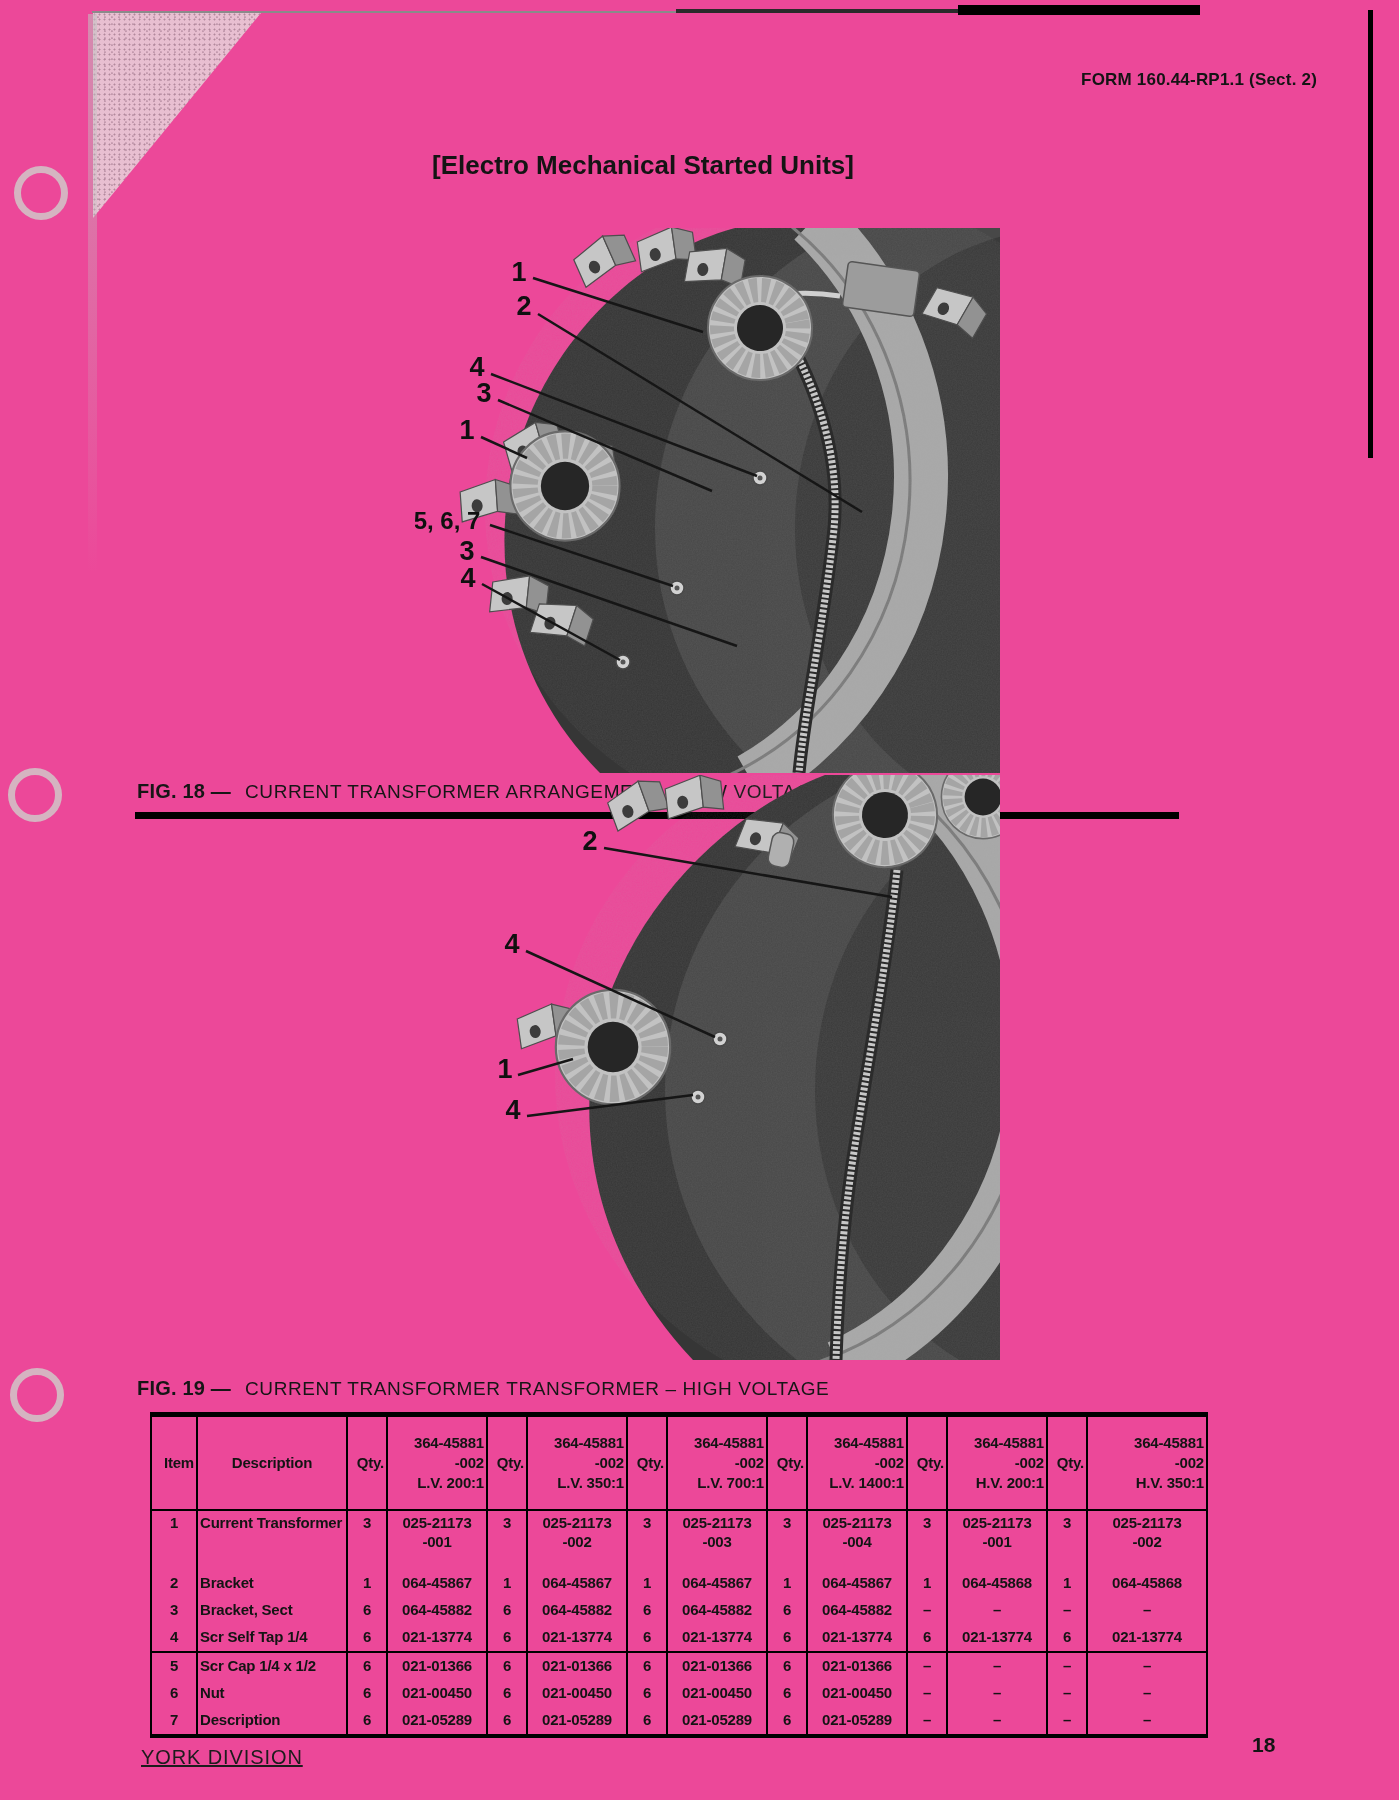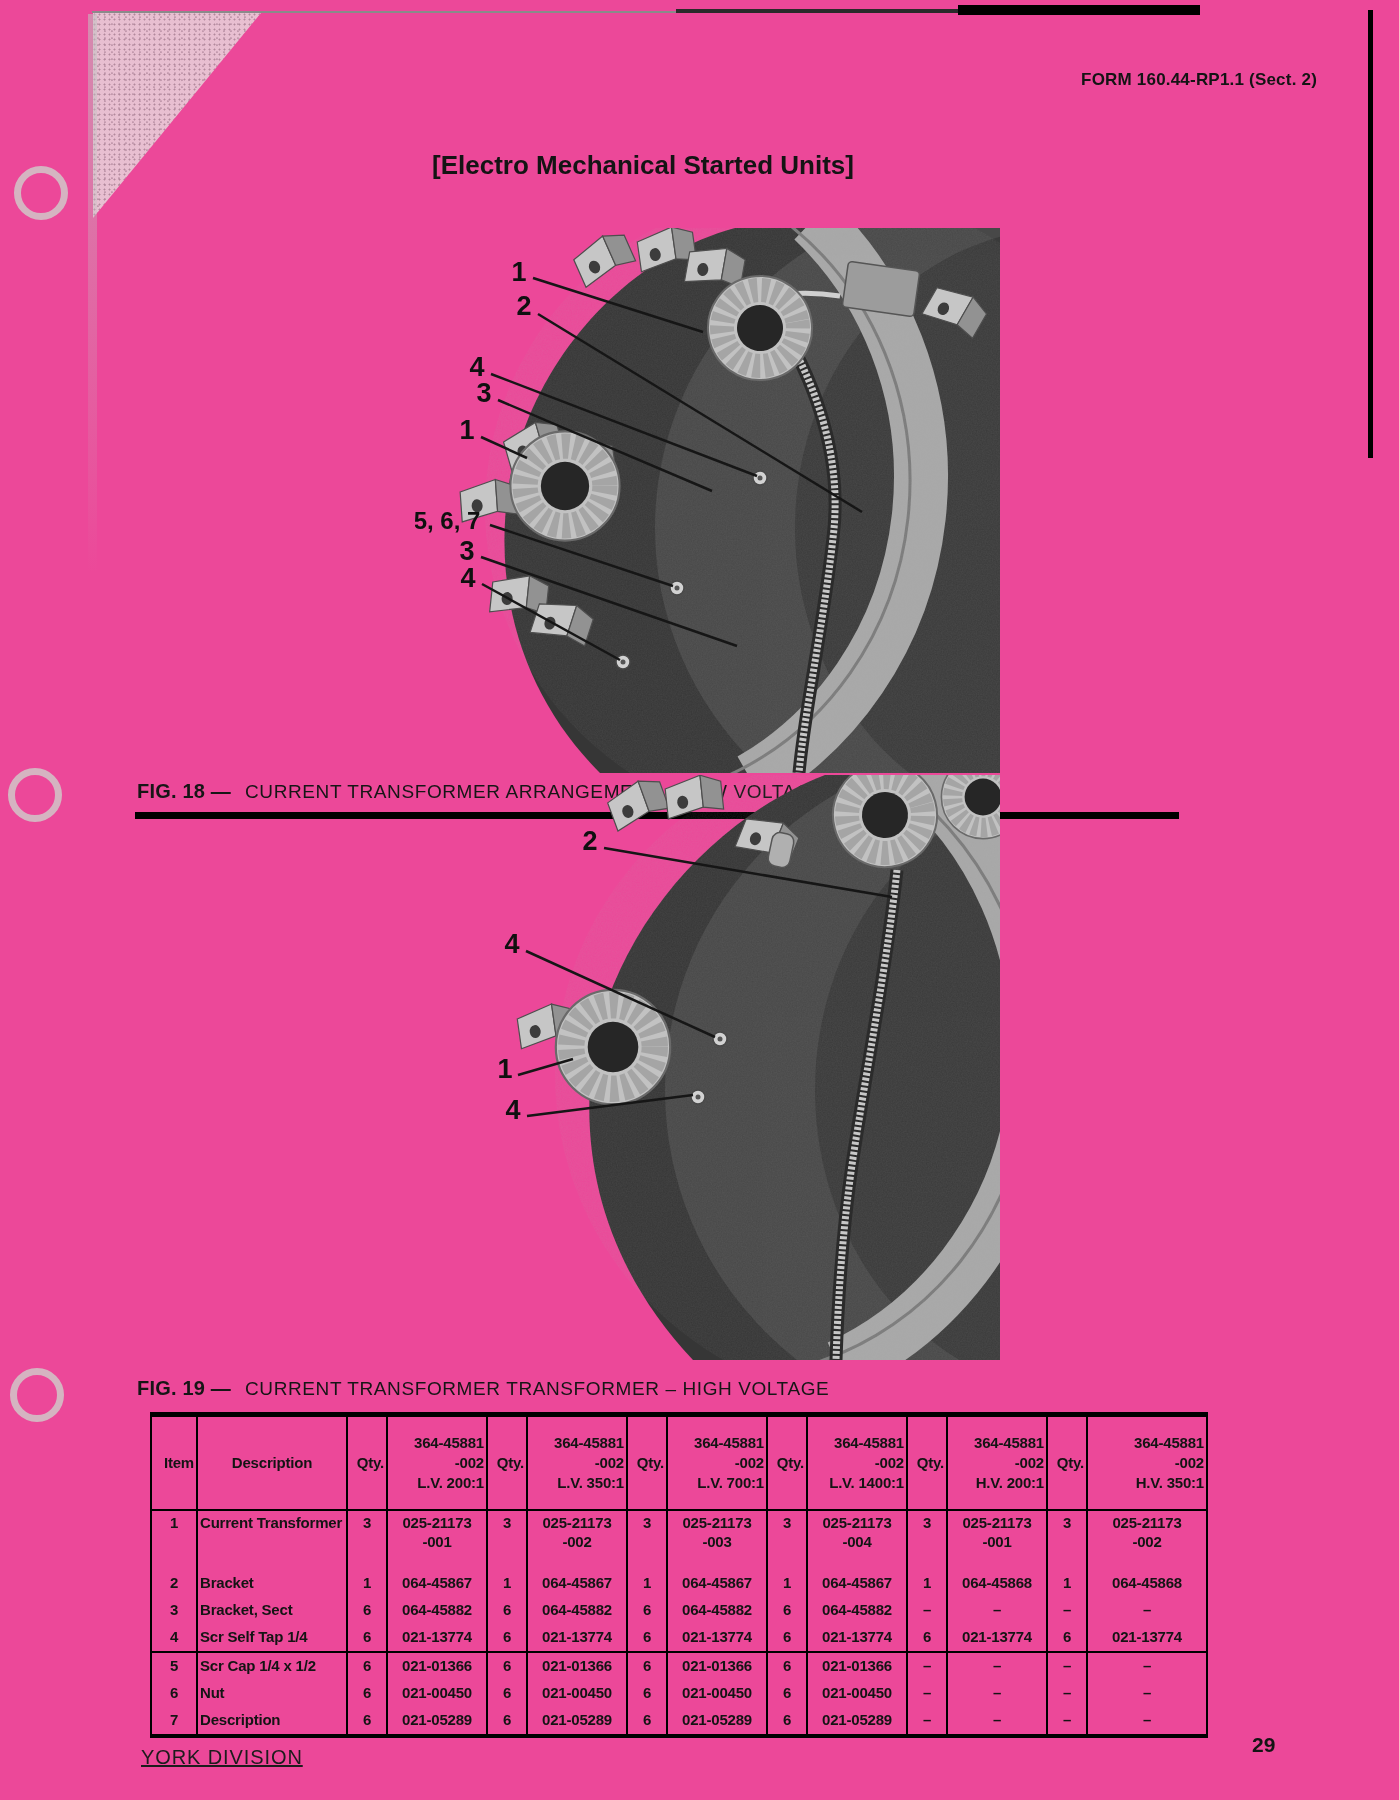--- a/index.html
+++ b/index.html
@@ -509,15 +509,15 @@
           </td>
         <td>–</td>
         <td>
             <div>–</div>
           </td>
       </tr>
     </tbody>
   </table>
 
   <div class="footer-left">YORK DIVISION</div>
-  <div class="page-num">29</div>
+  <div class="page-num">18</div>
 
 </div>
 
 </body></html>

